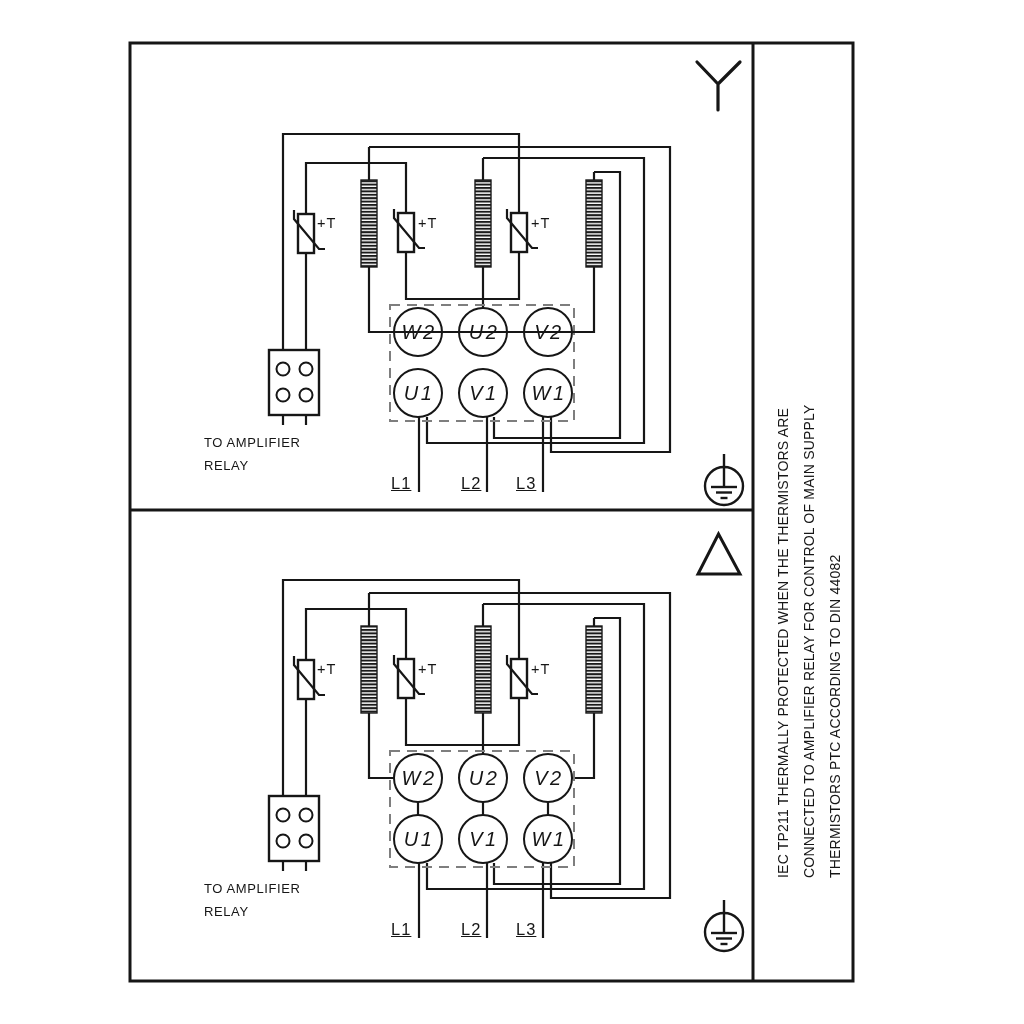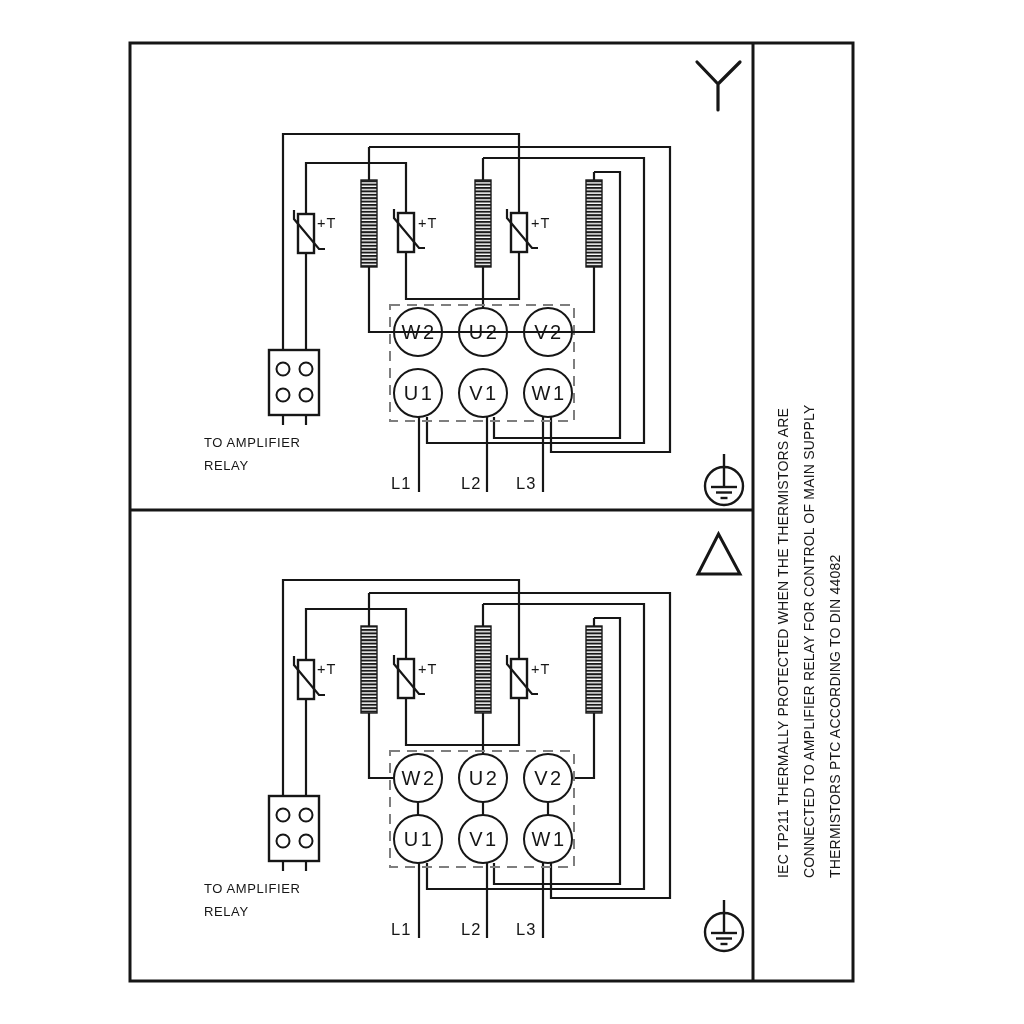--- a/index.html
+++ b/index.html
@@ -9,24 +9,24 @@
   .wire{fill:none;stroke:#161616;stroke-width:2.2;}
   .thick{fill:none;stroke:#161616;stroke-width:3;}
   .sym{fill:none;stroke:#161616;stroke-width:3.2;stroke-linecap:round;}
   .dashbox{fill:none;stroke:#7e7e7e;stroke-width:2;stroke-dasharray:10 7;}
   .term{fill:#ffffff;stroke:#161616;stroke-width:2;}
   .relaycirc{fill:#ffffff;stroke:#161616;stroke-width:2;}
   .comp{fill:#ffffff;stroke:#161616;stroke-width:2.4;}
   .coil{stroke:#1a1a1a;stroke-width:1.4;}
   .gnd{fill:none;stroke:#161616;stroke-width:2.4;}
   .label{position:absolute;color:#161616;white-space:nowrap;}
-  .tlabel{position:absolute;width:50px;text-align:center;font-size:20px;letter-spacing:2.5px;color:#161616;}
+  .tlabel{position:absolute;width:50px;text-align:center;font-size:20px;letter-spacing:2.5px;color:#161616;font-style:italic;}
   .plusT{font-size:14.5px;letter-spacing:1px;}
   .caption{font-size:13px;letter-spacing:0.6px;}
-  .supply{font-size:16.5px;letter-spacing:1px;}
+  .supply{font-size:16.5px;letter-spacing:1px;text-decoration:underline;}
   .sidenote{position:absolute;left:770px;top:878px;width:510px;line-height:26px;
             font-size:14px;letter-spacing:0.2px;color:#161616;
             transform:rotate(-90deg);transform-origin:0 0;}
   .sidenote div{white-space:nowrap;}
 </style>
 </head>
 <body>
 
 <div id="stage">
 

